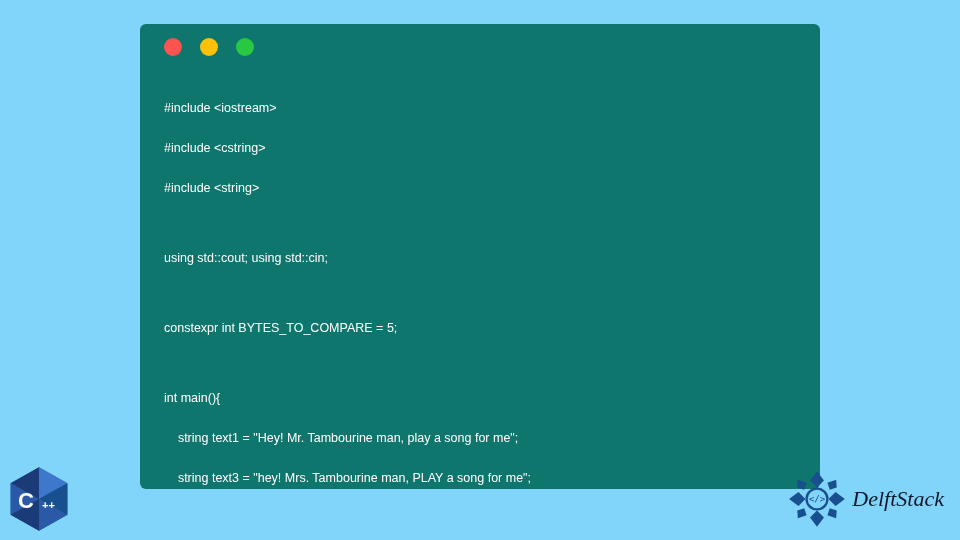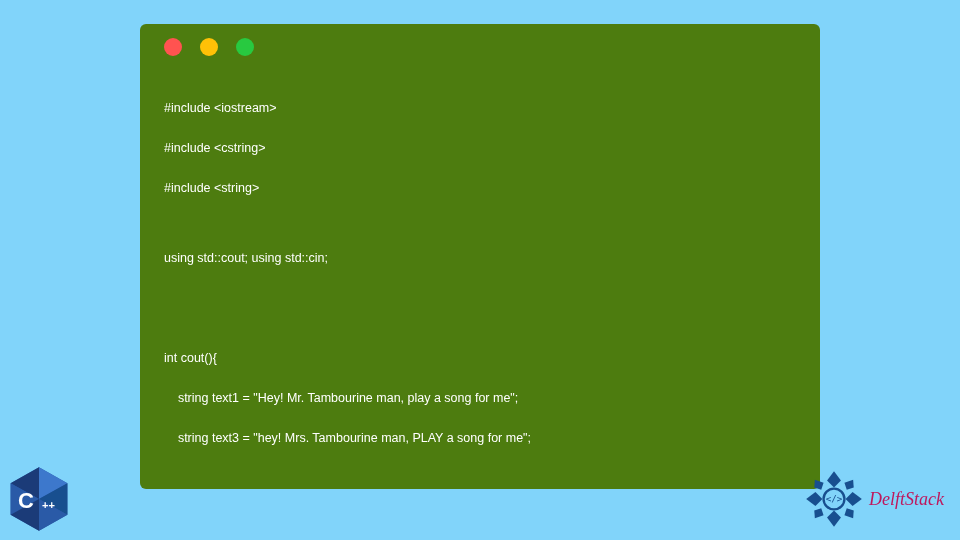--- a/index.html
+++ b/index.html
@@ -10,21 +10,21 @@
     font-family: Arial, Helvetica, sans-serif;
     position: relative;
     overflow: hidden;
   }
   .code-window {
     position: absolute;
     left: 140px;
     top: 24px;
     width: 680px;
     height: 465px;
-    background: #4d7c0f;
+    background: #0f766e;
     border-radius: 6px;
     padding: 14px 24px 16px 24px;
   }
   .traffic {
     display: flex;
     gap: 18px;
     margin-bottom: 22px;
   }
   .dot {
     width: 18px;
@@ -78,44 +78,45 @@
     display: flex;
     align-items: center;
     gap: 6px;
   }
   .delft-icon {
     width: 58px;
     height: 58px;
     position: relative;
   }
   .delft-text {
-    font-size: 18px;
+    font-size: 22px;
     font-style: italic;
-    color: #be185d;
+    color: #0f172a;
     font-family: Georgia, 'Times New Roman', serif;
   }
 </style>
 </head>
 <body>
 
 <div class="code-window">
   <div class="traffic">
     <div class="dot" style="background:#ff5350"></div>
     <div class="dot" style="background:#ffc107"></div>
     <div class="dot" style="background:#28c940"></div>
   </div>
   <div class="code">
 <div>#include &lt;iostream&gt;</div>
 <div>#include &lt;cstring&gt;</div>
 <div>#include &lt;string&gt;</div>
 <div class="blank"></div>
 <div>using std::cout; using std::cin;</div>
 <div class="blank"></div>
+<div>constexpr int BYTES_TO_COMPARE = 5;</div>
 <div class="blank"></div>
-<div>int cout(){</div>
+<div>int main(){</div>
 <div>    string text1 = "Hey! Mr. Tambourine man, play a song for me";</div>
 <div>    string text3 = "hey! Mrs. Tambourine man, PLAY a song for me";</div>
 
 
 
 
 
 
 
   </div>

